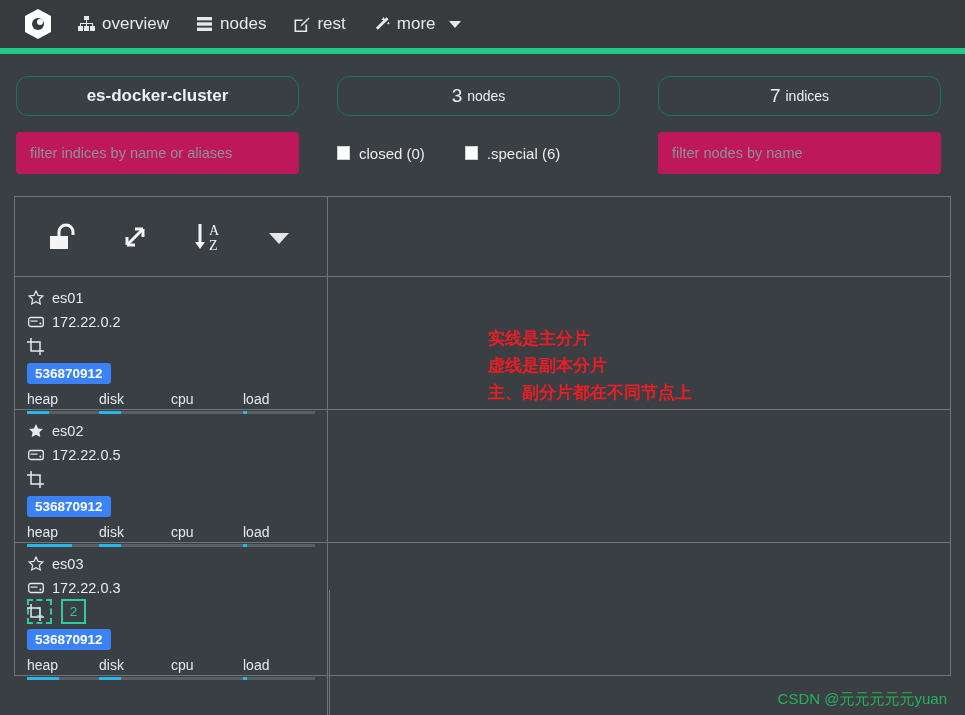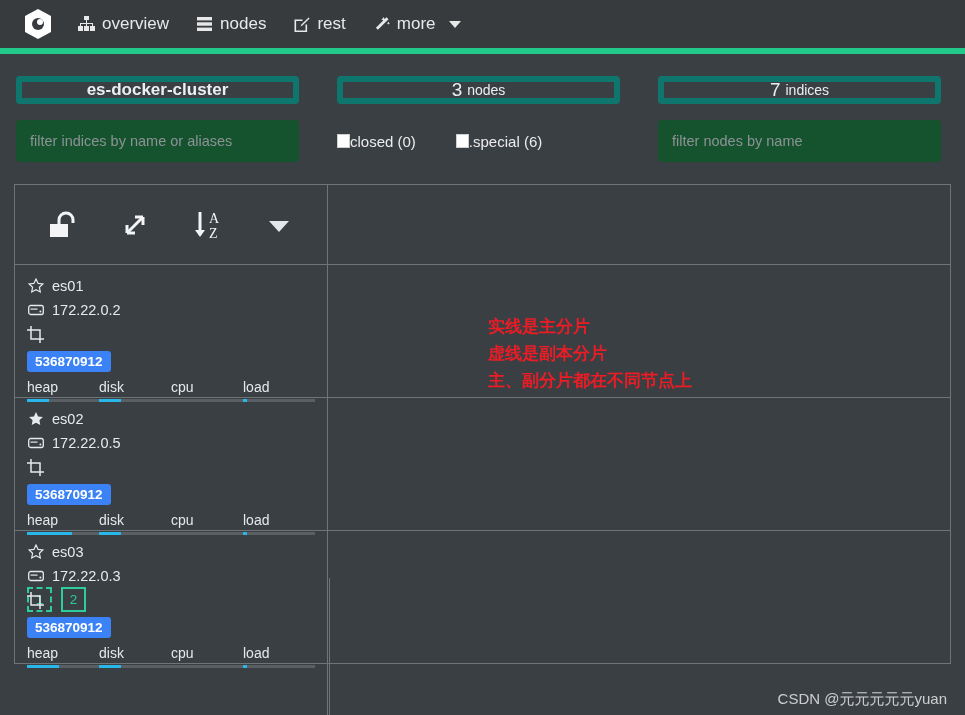--- a/index.html
+++ b/index.html
@@ -50,23 +50,23 @@
     background: #22c98a;
   }
 
   
   #summary {
     display: flex;
     padding: 22px 16px 0 16px;
     gap: 38px;
   }
   .sum-box {
-    height: 28px;
-    border: 6px solid #0f766e;
-    border-radius: 4px;
+    height: 40px;
+    border: 1px solid #0f766e;
+    border-radius: 12px;
     display: flex;
     align-items: center;
     justify-content: center;
     color: #eceff1;
     background: #3a3f44;
     cursor: pointer;
   }
   #sum-cluster { width: 283px; }
   #sum-nodes   { width: 283px; }
   #sum-indices { width: 283px; }
@@ -77,38 +77,39 @@
   
   #filters {
     display: flex;
     align-items: center;
     padding: 16px 16px 0 16px;
     gap: 38px;
   }
   .filter-input {
     width: 283px;
     height: 42px;
-    background: #14532d;
+    background: #be185d;
     border: 0;
     border-radius: 4px;
     color: #e0e0e0;
     font-size: 14.5px;
     padding: 0 14px;
     font-family: inherit;
   }
   .filter-input::placeholder { color: #8d9296; }
   #check-group {
     width: 283px;
     display: flex;
     align-items: center;
     gap: 40px;
   }
   .check-wrap {
     display: flex;
     align-items: center;
+    gap: 9px;
     color: #ececec;
     font-size: 15px;
     cursor: pointer;
   }
   .checkbox {
     width: 13px; height: 14px;
     background: #ffffff;
     border: 1px solid #cfcfcf;
     display: inline-block;
   }
@@ -242,21 +243,21 @@
     font-family: "DejaVu Sans", "Liberation Sans", sans-serif;
     white-space: pre;
     pointer-events: none;
   }
 
   
   #watermark {
     position: absolute;
     right: 18px;
     bottom: 6px;
-    color: #e5e5e5;
+    color: #22c55e;
     font-size: 15px;
     opacity: 0.85;
     pointer-events: none;
   }
 </style>
 </head>
 <body>
 
 <div id="navbar">
   <div class="brand">

